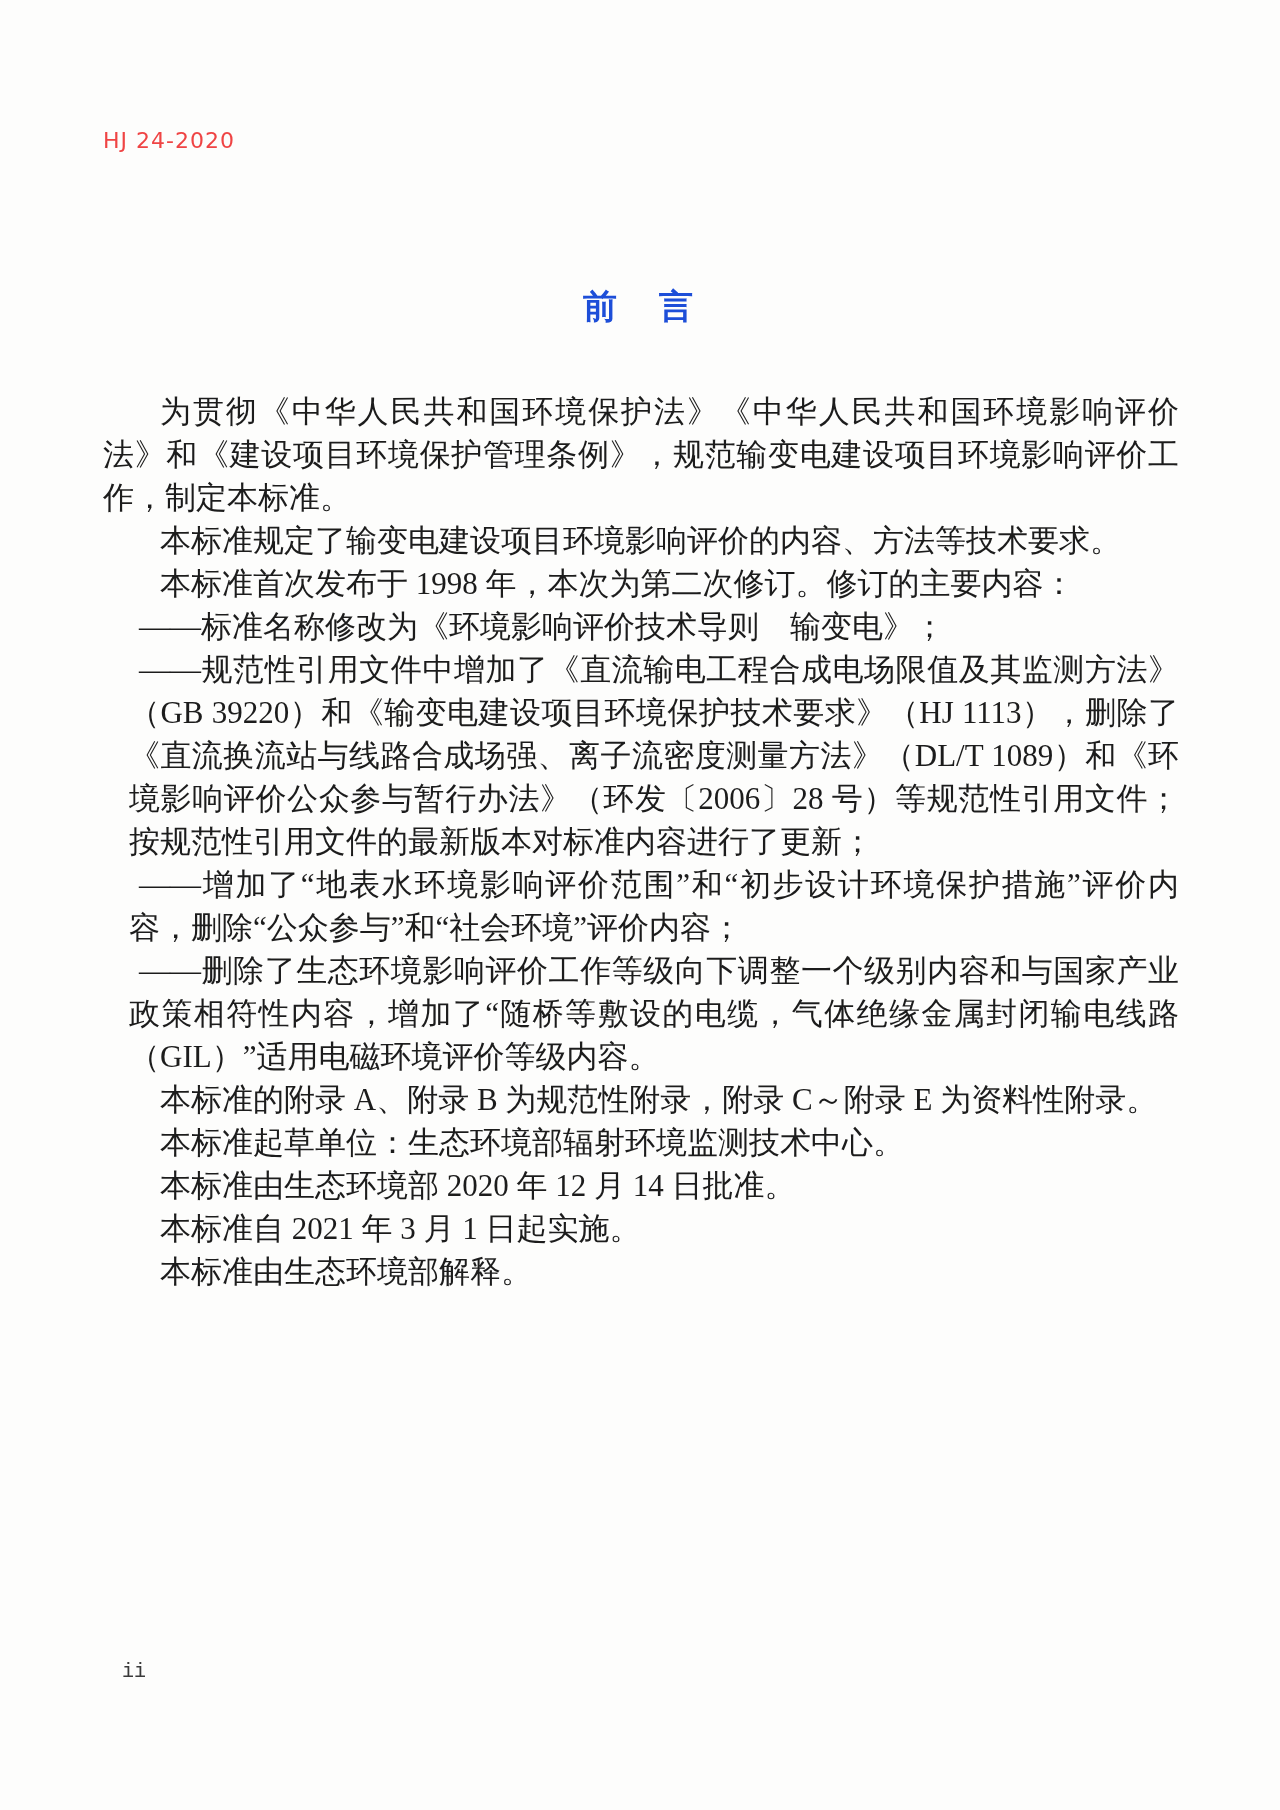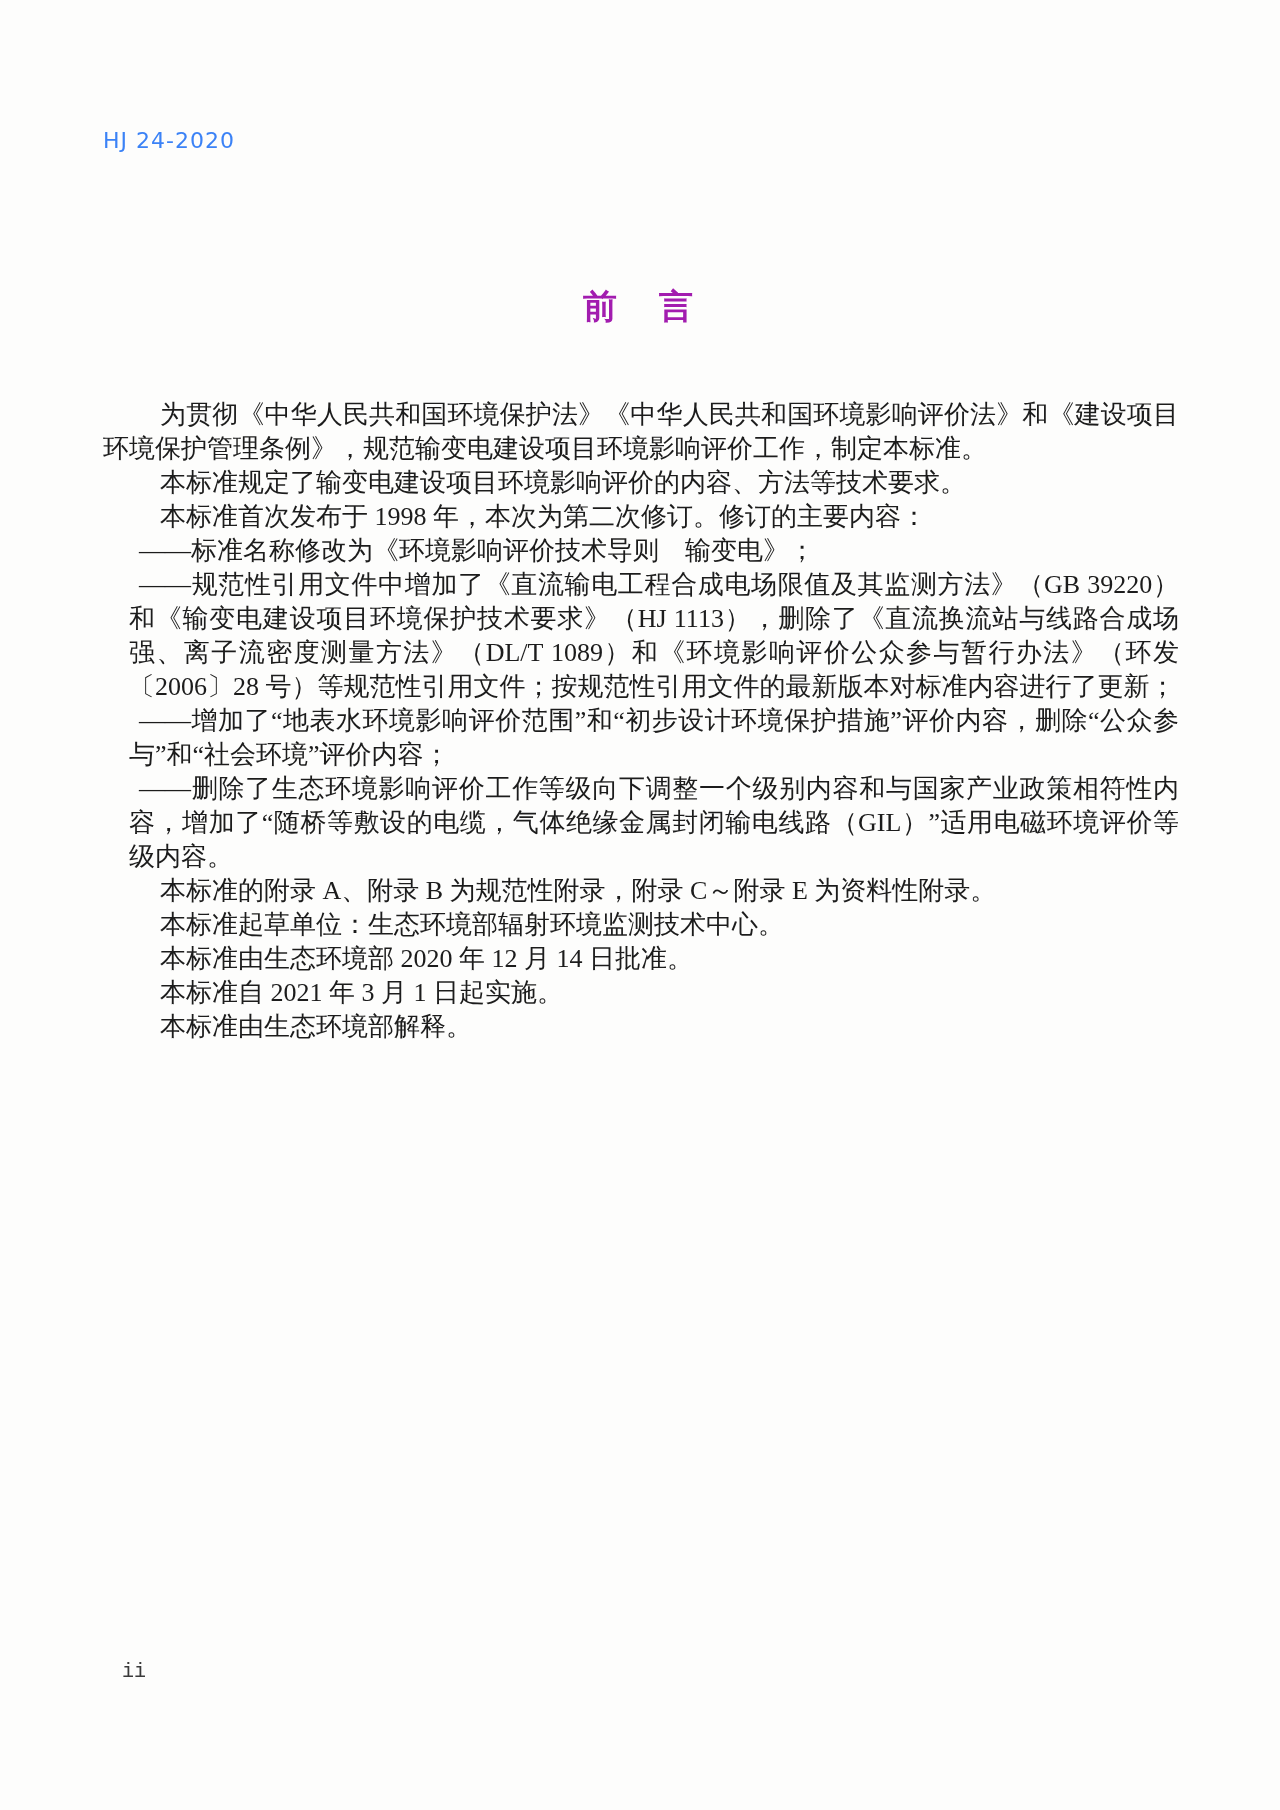--- a/index.html
+++ b/index.html
@@ -17,42 +17,42 @@
     color: #1a1a1a;
   }
   .doc-header {
     position: absolute;
     left: 103px;
     top: 128px;
     font-family: "DejaVu Sans", "Liberation Sans", sans-serif;
     font-size: 22px;
     font-weight: 500;
     letter-spacing: 1px;
-    color: #3b82f6;
+    color: #ef4444;
   }
   .doc-title {
     position: absolute;
     top: 284px;
     left: 0;
     width: 100%;
     text-align: center;
     font-family: Liberation Serif, serif;
     font-size: 34px;
     font-weight: bold;
     letter-spacing: 4px;
-    color: #a21caf;
+    color: #1d4ed8;
   }
   .doc-body {
     position: absolute;
     left: 103px;
-    top: 398px;
+    top: 390px;
     width: 1076px;
     font-family: "Liberation Serif", "DejaVu Serif", serif;
-    font-size: 26px;
-    line-height: 34px;
+    font-size: 31px;
+    line-height: 43px;
     text-align: justify;
     color: #1c1c1c;
   }
   .doc-body .line {
     margin: 0;
   }
   .doc-body .indent {
     text-indent: 57px;
   }
   .doc-body .dash {

